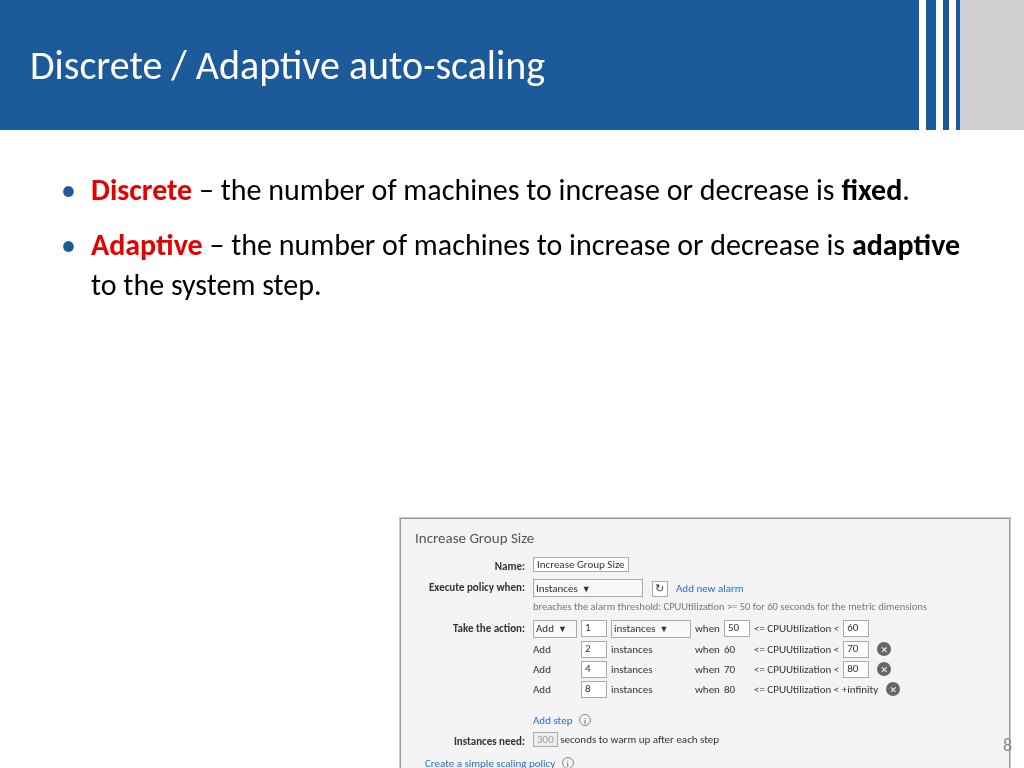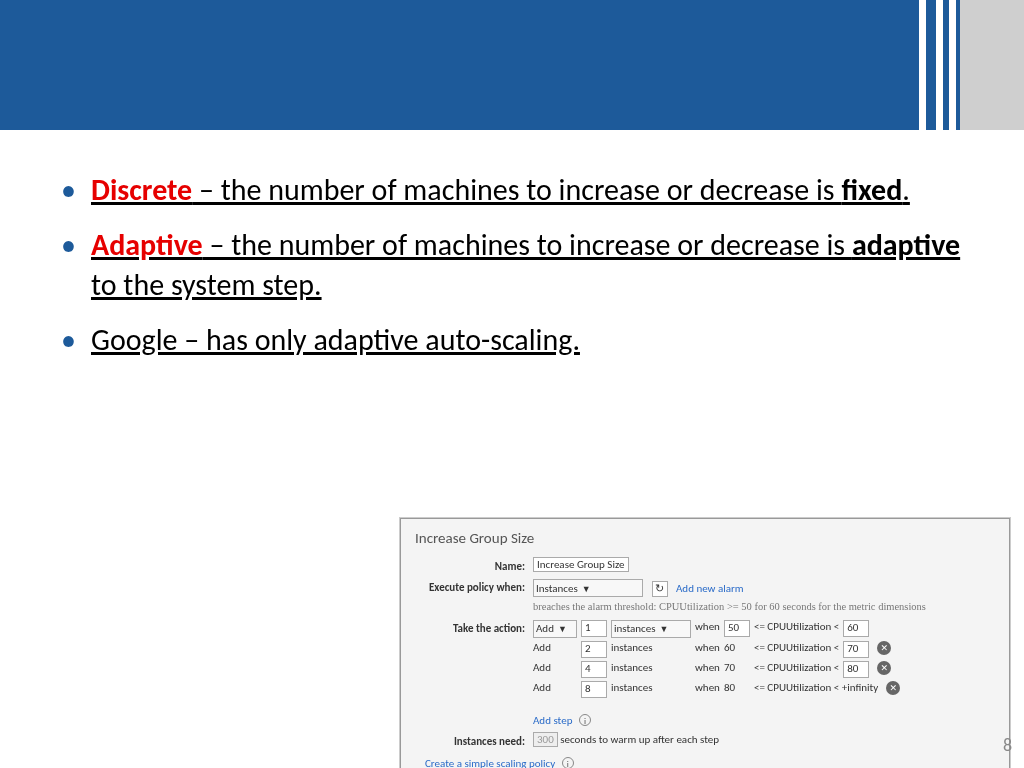--- a/index.html
+++ b/index.html
@@ -34,21 +34,20 @@
   .stripes .s2 { width: 7px;  background: #fff; }
   .stripes .s3 { width: 10px; background: #1d5a9a; }
   .stripes .s4 { width: 7px;  background: #fff; }
   .stripes .s5 { width: 6px;  background: #1d5a9a; }
   .stripes .s6 { width: 7px;  background: #fff; }
   .stripes .s7 { width: 4px;  background: #1d5a9a; }
   .stripes .srest { flex: 1; background: #cfcfcf; }
 
   .content {
     padding: 40px 55px 0 55px;
-    text-decoration: underline;
   }
   ul.bullets { list-style: none; }
   ul.bullets > li {
     position: relative;
     padding-left: 36px;
     font-size: 30px;
     line-height: 1.35;
     margin-bottom: 14px;
     color: #000;
   }
@@ -107,32 +106,32 @@
     border: 1px solid #aaa;
     background: #f8f8f8;
     height: 18px;
     font-size: 11px;
     padding: 0 2px;
     display: inline-flex;
     align-items: center;
   }
   .select .caret { margin-left: 4px; font-size: 9px; }
   .link { color: #2a6bc8; font-size: 11px; cursor: default; }
-  .helper { color: #777; font-size: 10.5px; line-height: 1.3; margin-top: 3px; font-family: Liberation Serif, serif; }
+  .helper { color: #777; font-size: 10.5px; line-height: 1.3; margin-top: 3px; }
   .refresh {
     display: inline-block;
     width: 16px; height: 16px;
     border: 1px solid #aaa;
     background: #fff;
     text-align: center;
     line-height: 14px;
     font-size: 11px;
     margin: 0 6px;
   }
-  .step-line { display: flex; align-items: flex-start; gap: 4px; margin-bottom: 3px; font-size: 11px; color:#333; }
+  .step-line { display: flex; align-items: center; gap: 4px; margin-bottom: 3px; font-size: 11px; color:#333; }
   .step-line .lbl { font-size: 11px; color:#333; }
   .remove {
     width: 14px; height: 14px; border-radius: 50%;
     background: #666; color: #fff; font-size: 9px;
     display: inline-flex; align-items: center; justify-content: center;
     margin-left: 4px;
   }
   .info {
     display: inline-flex;
     width: 12px; height: 12px;
@@ -145,41 +144,41 @@
   .page-num {
     position: absolute;
     right: 12px; bottom: 12px;
     color: #888; font-size: 18px;
   }
 </style>
 </head>
 <body>
 
 <div class="header">
+  <h1>Discrete / Adaptive auto-scaling</h1>
   <div class="stripes">
     <div class="s1"></div>
       <div class="s2"></div>
       <div class="s3"></div>
       <div class="s4"></div>
       <div class="s5"></div>
       <div class="s6"></div>
       <div class="s7"></div>
       <div class="srest"></div>
   </div>
 </div>
 
 <div class="content">
   <ul class="bullets">
     <li>
       <span class="kw">Discrete</span><span> – the number of machines to increase or decrease is </span><span class="b">fixed</span><span>.</span>
     </li>
     <li>
       <span class="kw">Adaptive</span><span> – the number of machines to increase or decrease is </span><span class="b">adaptive</span><span> to the system step.</span>
     </li>
-    <li>Google – has only adaptive auto-scaling.</li>
   </ul>
 </div>
 
 <div class="panel">
   <div class="panel-title">Increase Group Size</div>
 
   <div class="form-row">
     <div class="form-label">Name:</div>
     <div class="form-body">
       <span class="tinput" style="width:130px">Increase Group Size</span>

